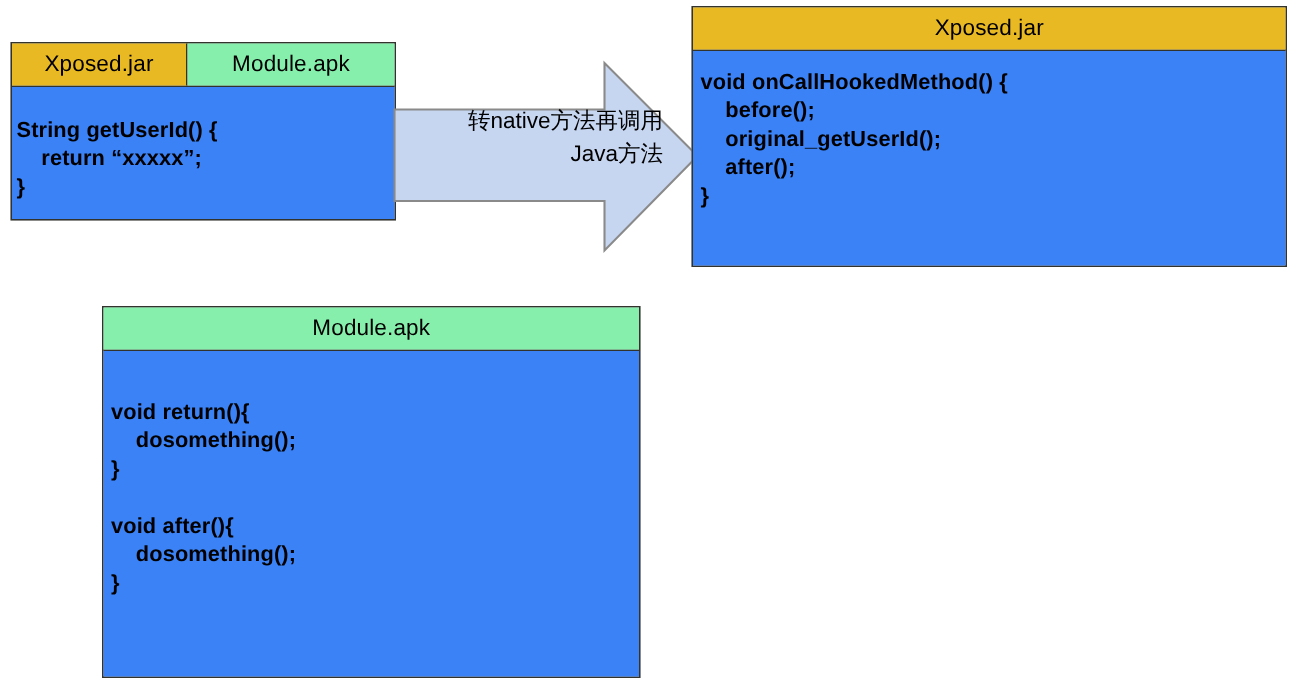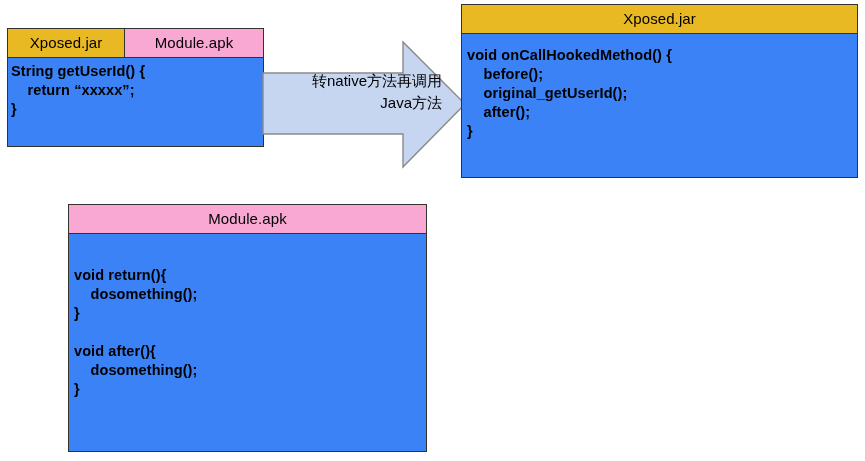--- a/index.html
+++ b/index.html
@@ -45,21 +45,21 @@
     text-align: center;
     color: #000000;
     font-size: 15px;
     line-height: 28px;
     height: 28px;
     letter-spacing: 0.1px;
     white-space: nowrap;
     overflow: hidden;
   }
   .hdr-yellow { background: #e8b923; }
-  .hdr-green  { background: #f9a8d4; }
+  .hdr-green  { background: #86efac; }
   .hdr-split-divider {
     border-right: 1.5px solid #33332e;
   }
 
   .box-body {
     flex: 1 1 auto;
     position: relative;
     background: #3b82f6;
     overflow: hidden;
     font-weight: bold;
@@ -78,21 +78,21 @@
   #box-source {
     left: 7px;
     top: 28px;
     width: 257px;
     height: 119px;
   }
   #box-source .hdr-left  { flex: 0 0 117px; }
   #box-source .hdr-right { flex: 1 1 auto; }
   #box-source .code {
     left: 3px;
-    top: 4px;
+    top: 20px;
   }
 
   #box-xposed {
     left: 461px;
     top: 4px;
     width: 397px;
     height: 174px;
   }
   #box-xposed .code {
     left: 5px;

